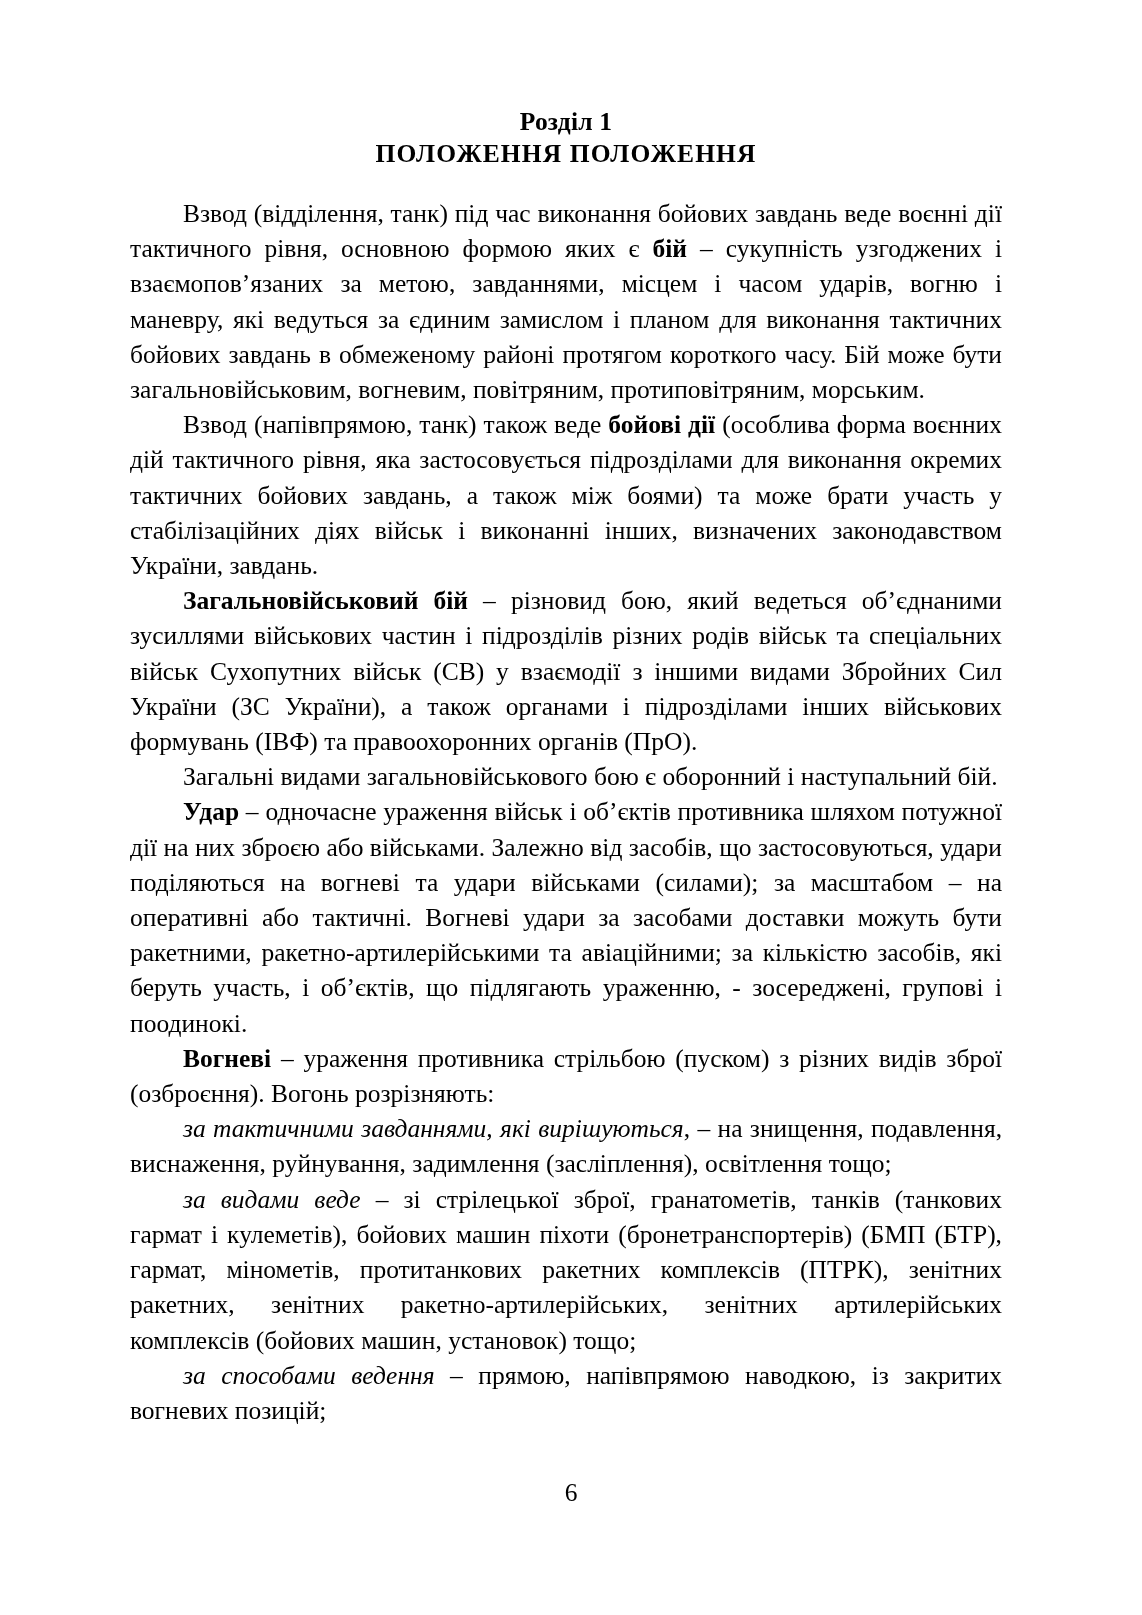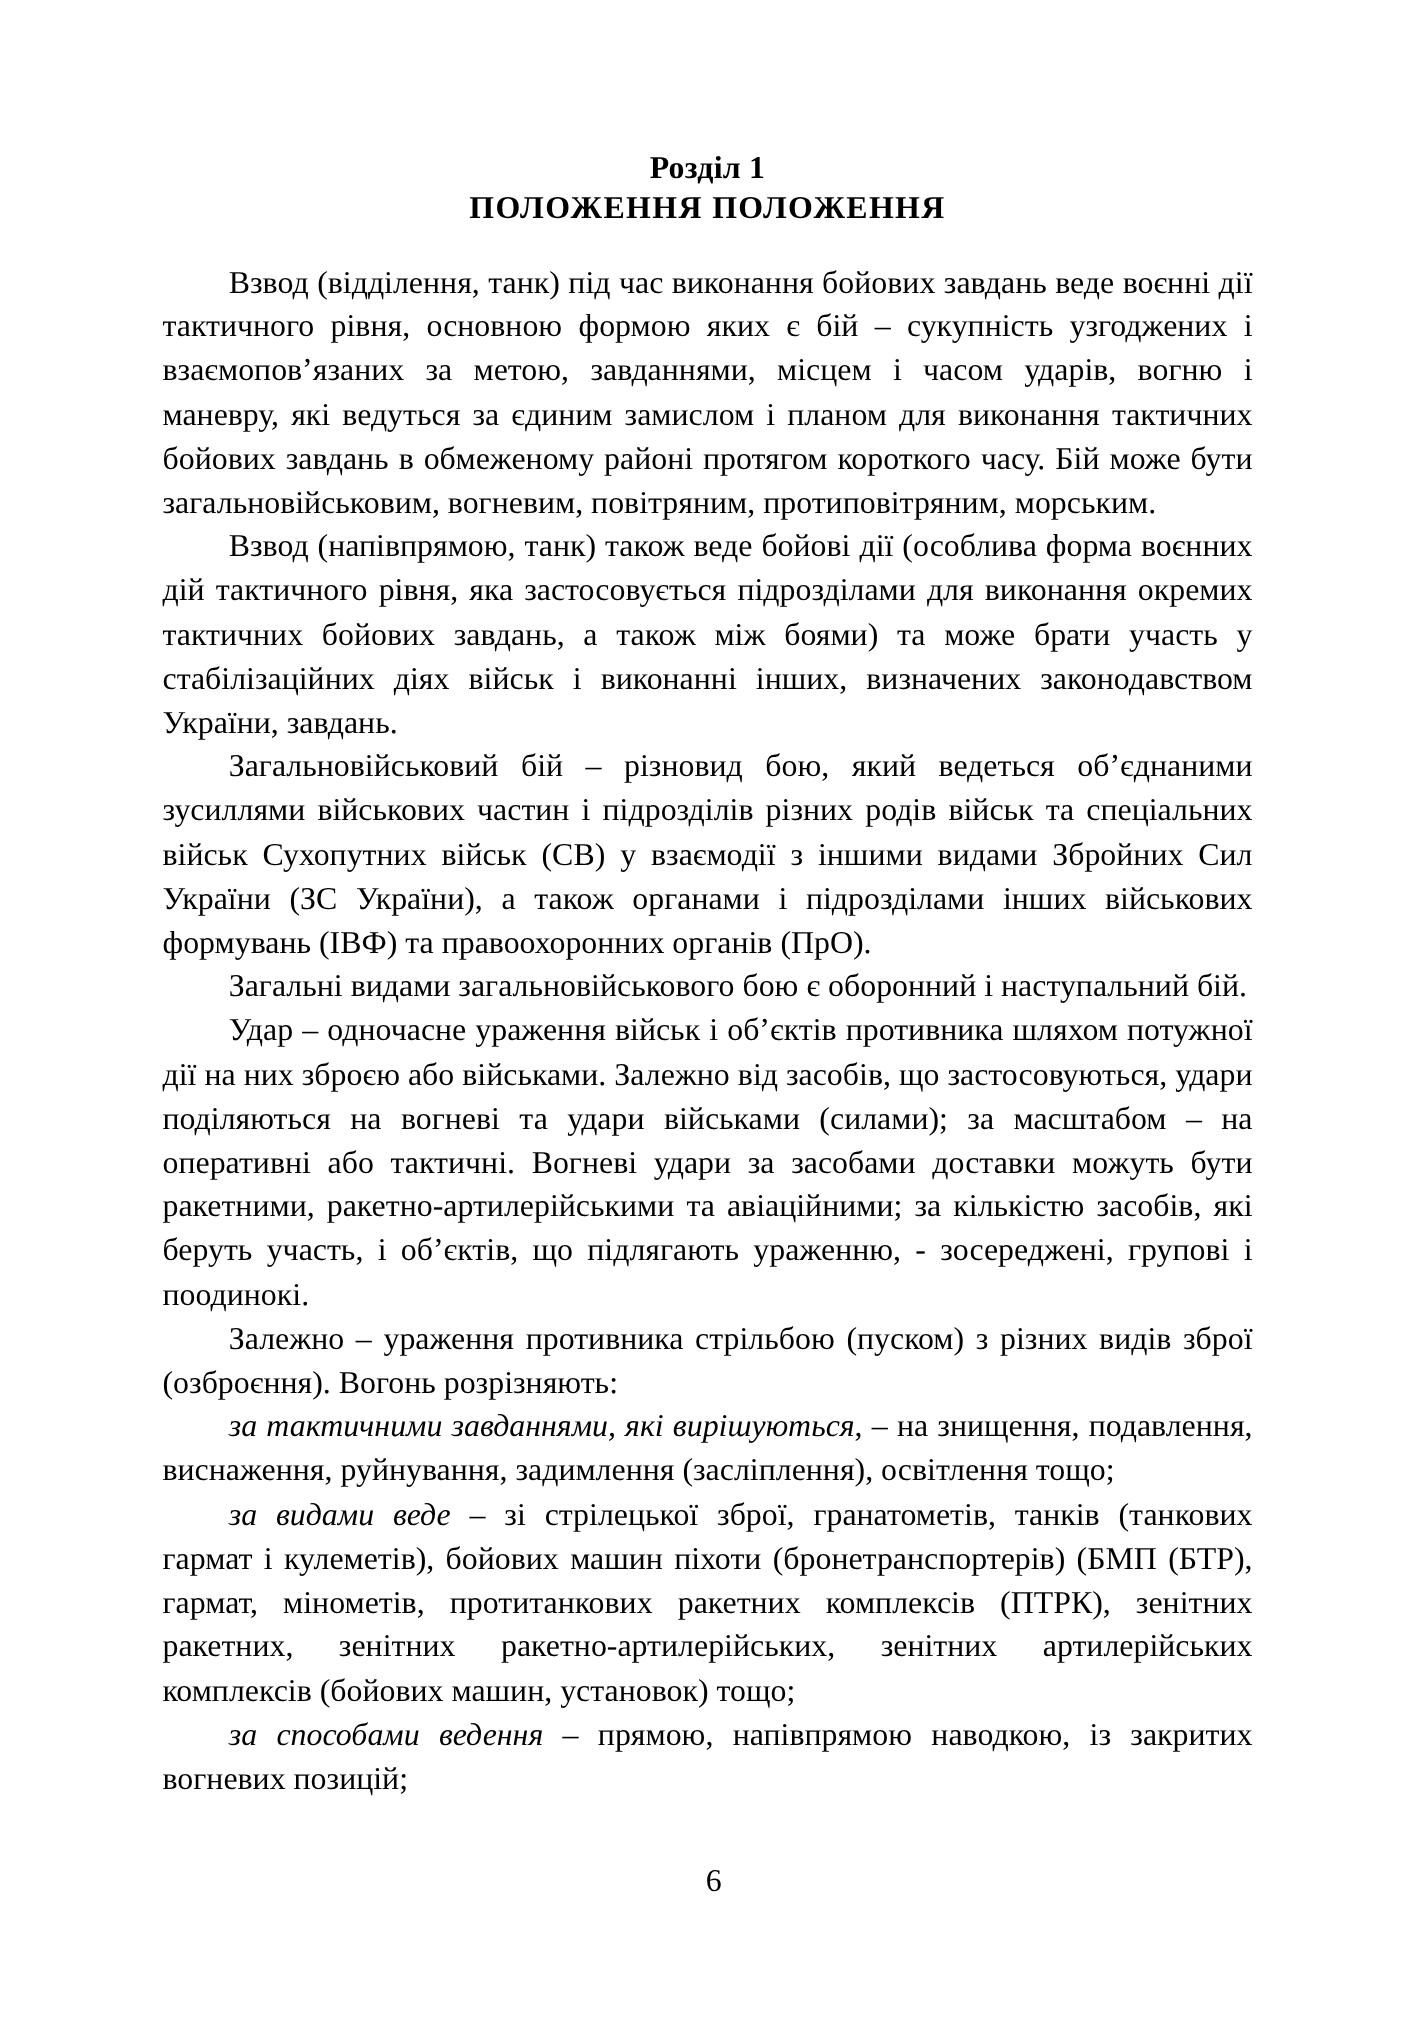--- a/index.html
+++ b/index.html
@@ -9,21 +9,21 @@
     background: #ffffff;
   }
   body {
     font-family: "Liberation Serif", "DejaVu Serif", serif;
     color: #000000;
   }
   .page {
     position: relative;
     width: 1142px;
     height: 1516px;
-    margin: 12px auto;
+    margin: 0 auto;
     background: #ffffff;
     box-sizing: border-box;
     overflow: hidden;
   }
   .content {
     position: absolute;
     left: 130px;
     top: 0;
     width: 872px;
   }
@@ -50,21 +50,21 @@
     text-indent: 53px;
     margin: 0;
     hyphens: none;
   }
   .body-text.first-para {
     margin-top: 26px;
   }
   .para-gap {
     margin-top: 0;
   }
-  b, .bold { font-weight: normal; }
+  b, .bold { font-weight: bold; }
   i, .ital { font-style: italic; }
   .sec-num { font-weight: bold; }
   .sec-head {
     text-align: justify;
     text-justify: inter-word;
     text-indent: 53px;
     font-size: 25.5px;
     line-height: 35.2px;
     margin: 0;
     margin-top: 31px;
@@ -101,21 +101,21 @@
 
 
 
     <p class="body-text"><b>Загальновійськовий бій</b><span> – різновид бою, який ведеться об’єднаними зусиллями військових частин і підрозділів різних родів військ та спеціальних військ Сухопутних військ (СВ) у взаємодії з іншими видами Збройних Сил України (ЗС України), а також органами і підрозділами інших військових формувань (ІВФ) та правоохоронних органів (ПрО).</span></p>
 
     <p class="body-text">Загальні видами загальновійськового бою є оборонний і наступальний бій.</p>
 
 
     <p class="body-text"><b>Удар</b><span> – одночасне ураження військ і об’єктів противника шляхом потужної дії на них зброєю або військами. Залежно від засобів, що застосовуються, удари поділяються на вогневі та удари військами (силами); за масштабом – на оперативні або тактичні. Вогневі удари за засобами доставки можуть бути ракетними, ракетно-артилерійськими та авіаційними; за кількістю засобів, які беруть участь, і об’єктів, що підлягають ураженню, - зосереджені, групові і поодинокі.</span></p>
 
-    <p class="body-text"><b>Залежно</b><span> – ураження противника стрільбою (пуском) з різних видів зброї (озброєння). Вогонь розрізняють:</span></p>
+    <p class="body-text"><b>Вогневі</b><span> – ураження противника стрільбою (пуском) з різних видів зброї (озброєння). Вогонь розрізняють:</span></p>
 
     <p class="body-text"><i>за тактичними завданнями, які вирішуються</i><span>, – на знищення, подавлення, виснаження, руйнування, задимлення (засліплення), освітлення тощо;</span></p>
 
     <p class="body-text"><i>за видами веде</i><span> – зі стрілецької зброї, гранатометів, танків (танкових гармат і кулеметів), бойових машин піхоти (бронетранспортерів) (БМП (БТР), гармат, мінометів, протитанкових ракетних комплексів (ПТРК), зенітних ракетних, зенітних ракетно-артилерійських, зенітних артилерійських комплексів (бойових машин, установок) тощо;</span></p>
 
     <p class="body-text"><i>за способами ведення</i><span> – прямою, напівпрямою наводкою, із закритих вогневих позицій;</span></p>
 
   </div>
 
   <div class="page-number">6</div>

